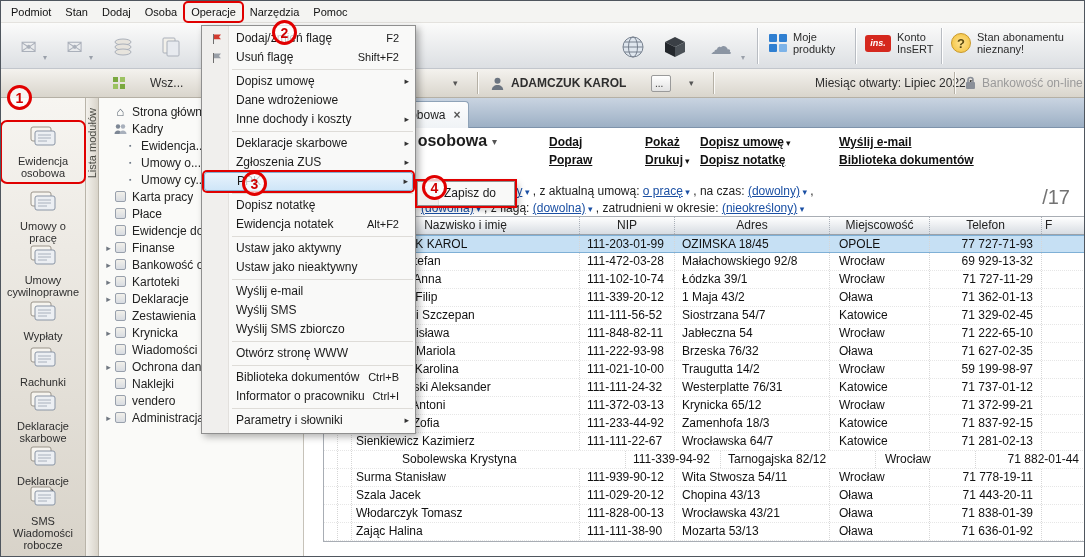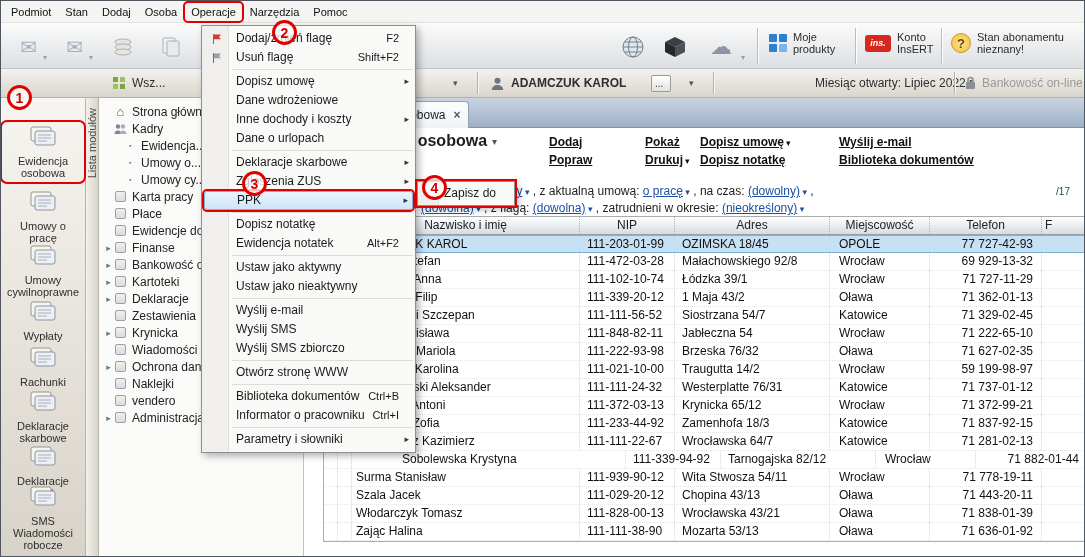--- a/index.html
+++ b/index.html
@@ -62,21 +62,21 @@
   .page-title { position:absolute; left:24px; top:4px; font-size:16px; font-weight:bold; color:#1d1d1d; display:flex; align-items:center; gap:5px;}
   .page-title .sb-caret{ font-size:10px; }
   .action-col { position:absolute; top:7px; display:flex; flex-direction:column; gap:4px;}
   .action-link { font-size:12px; font-weight:bold; color:#111; white-space:nowrap; cursor:default;}
   .action-link .lbl { text-decoration:underline;}
   .action-link .caret { font-size:9px; margin-left:2px;}
   .filters-line { position:absolute; left:110px; font-size:12px; color:#222; white-space:nowrap;}
   .filter-value { color:#1a4fa3; }
   .filter-value .lbl { text-decoration:underline; cursor:default;}
   .filter-value .caret { font-size:9px; }
-  .record-count { position:absolute; right:14px; top:58px; font-size:10px; color:#14532d;}
+  .record-count { position:absolute; right:14px; top:58px; font-size:20px; color:#737373;}
 
   
   .grid { position:absolute; left:12px; top:88px; width:764px; border:1px solid #a8adb4; border-right:none;}
   .grid-head { display:flex; height:18px; background:linear-gradient(#ffffff,#d7dce2); border-bottom:1px solid #9aa1a9;}
   .th { font-size:12px; color:#222; text-align:center; line-height:17px; border-right:1px dotted #aab0b8; overflow:hidden; white-space:nowrap; flex:0 0 auto;}
   .th.th-left { text-align:left; padding-left:3px;}
   .tr { display:flex; height:18px; border-bottom:1px dotted #e6e6e6; background:#fff;}
   .td { font-size:12px; color:#111; line-height:17px; border-right:1px dotted #d6d6d6; overflow:hidden; white-space:nowrap; flex:0 0 auto;}
   .td.c-name{ padding-left:4px;}
   .td.c-nip{ padding-left:7px;}
@@ -186,21 +186,21 @@
 
     <div class="tb-sep" style="left:940px"></div>
 
     <div class="tb-right-item" style="left:950px">
       <span class="q-icon">?</span>
       <span class="tb-right-text"><span>Stan abonamentu</span><br><span>nieznany!</span></span>
     </div>
   </div>
 
   <div class="subbar">
-    <div class="sb-item" style="left:112px;gap:6px">
+    <div class="sb-item" style="left:112px;gap:24px">
       <svg width="13" height="13" viewBox="0 0 13 13">
           <rect x="0" y="0" width="5" height="5" fill="#7aa83f"></rect>
           <rect x="7" y="0" width="5" height="5" fill="#9cc261"></rect>
           <rect x="0" y="7" width="5" height="5" fill="#9cc261"></rect>
           <rect x="7" y="7" width="5" height="5" fill="#7aa83f"></rect>
         </svg>
       <span>Wsz...</span>
     </div>
     <div class="sb-item" style="left:452px">
         <span class="sb-caret">▾</span>
@@ -500,21 +500,21 @@
             <div class="th th-left" style="width: 45px;">F</div>
           </div>
         <div class="grid-body">
             <div class="tr selected">
               <div class="td c-sel" style="width: 14px;"></div>
               <div class="td c-flag" style="width: 14px;"></div>
               <div class="td c-name" style="width: 228px;">ADAMCZUK KAROL</div>
               <div class="td c-nip" style="width: 95px;">111-203-01-99</div>
               <div class="td c-adres" style="width: 155px;">OZIMSKA 18/45</div>
               <div class="td c-city" style="width: 100px;">OPOLE</div>
-              <div class="td c-tel" style="width: 112px;">77 727-42-93</div>
+              <div class="td c-tel" style="width: 112px;">77 727-71-93</div>
               <div class="td c-f" style="width: 45px;"></div>
             </div>
             <div class="tr">
               <div class="td c-sel" style="width: 14px;"></div>
               <div class="td c-flag" style="width: 14px;"></div>
               <div class="td c-name" style="width: 228px;">Barański Stefan</div>
               <div class="td c-nip" style="width: 95px;">111-472-03-28</div>
               <div class="td c-adres" style="width: 155px;">Małachowskiego 92/8</div>
               <div class="td c-city" style="width: 100px;">Wrocław</div>
               <div class="td c-tel" style="width: 112px;">69 929-13-32</div>
@@ -697,23 +697,20 @@
         <span class="menu-label">Dopisz umowę</span>
         <span class="menu-arrow">▸</span>
       </div>
       <div class="menu-item">
         <span class="menu-label">Dane wdrożeniowe</span>
       </div>
       <div class="menu-item">
         <span class="menu-label">Inne dochody i koszty</span>
         <span class="menu-arrow">▸</span>
       </div>
-      <div class="menu-item">
-        <span class="menu-label">Dane o urlopach</span>
-      </div>
       <div class="menu-sep"></div>
       <div class="menu-item">
         <span class="menu-label">Deklaracje skarbowe</span>
         <span class="menu-arrow">▸</span>
       </div>
       <div class="menu-item">
         <span class="menu-label">Zgłoszenia ZUS</span>
         <span class="menu-arrow">▸</span>
       </div>
       <div class="menu-item highlighted annotated">

